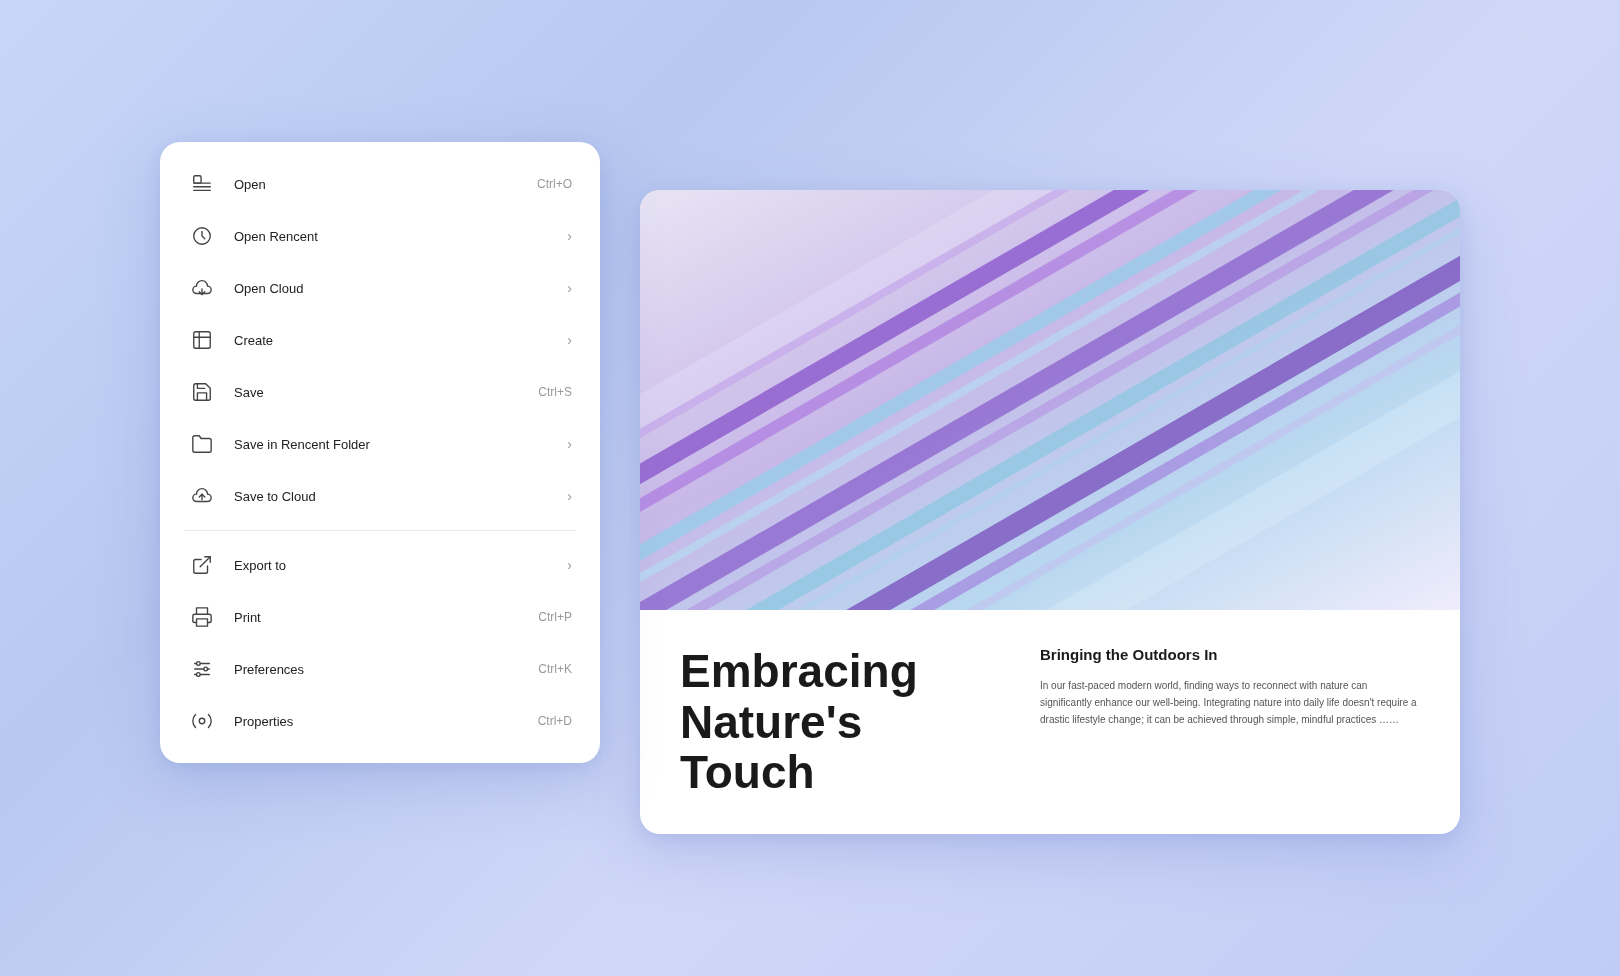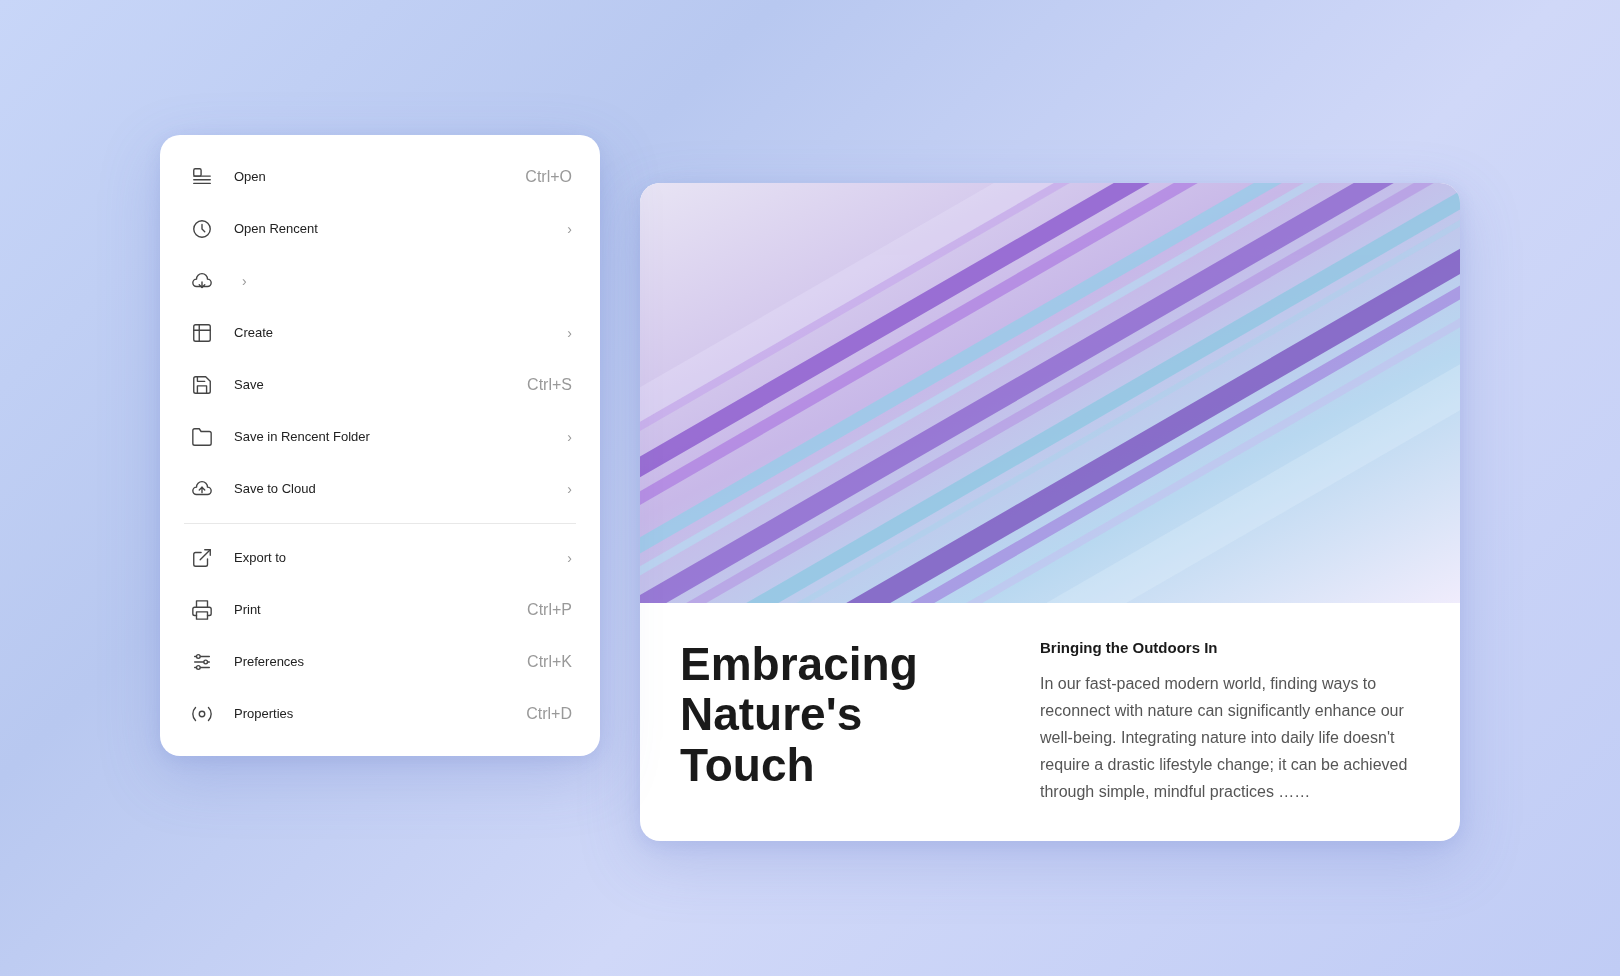--- a/index.html
+++ b/index.html
@@ -68,21 +68,21 @@
     }
 
     .menu-item .label {
       flex: 1;
       font-size: 13px;
       color: #222;
       font-weight: 400;
     }
 
     .menu-item .shortcut {
-      font-size: 16px;
+      font-size: 12px;
       color: #999;
       font-weight: 400;
     }
 
     .menu-item .chevron {
       font-size: 14px;
       color: #999;
       margin-left: 8px;
     }
 
@@ -129,21 +129,21 @@
     }
 
     .doc-article h3 {
       font-size: 15px;
       font-weight: 700;
       color: #1a1a1a;
       margin-bottom: 14px;
     }
 
     .doc-article p {
-      font-size: 16px;
+      font-size: 10px;
       color: #555;
       line-height: 1.7;
     }
   </style>
 </head>
 <body>
 
 <div class="scene">
 
   <div class="context-menu">
@@ -169,20 +169,21 @@
         <span class="chevron">›</span>
       </div>
       <div class="menu-item">
         <span class="icon">
           <svg viewBox="0 0 24 24">
             <path d="M18 10a6 6 0 0 0-12 0 4 4 0 0 0 0 8h12a4 4 0 0 0 0-8z"></path>
             <polyline points="12 13 12 19"></polyline>
             <polyline points="9 16 12 19 15 16"></polyline>
           </svg>
         </span>
+        <span class="label">Open Cloud</span>
         <span class="chevron">›</span>
       </div>
       <div class="menu-item">
         <span class="icon">
           <svg viewBox="0 0 24 24">
             <rect x="3" y="3" width="18" height="18" rx="2"></rect>
             <line x1="9" y1="3" x2="9" y2="21"></line>
             <line x1="3" y1="9" x2="21" y2="9"></line>
           </svg>
         </span>

